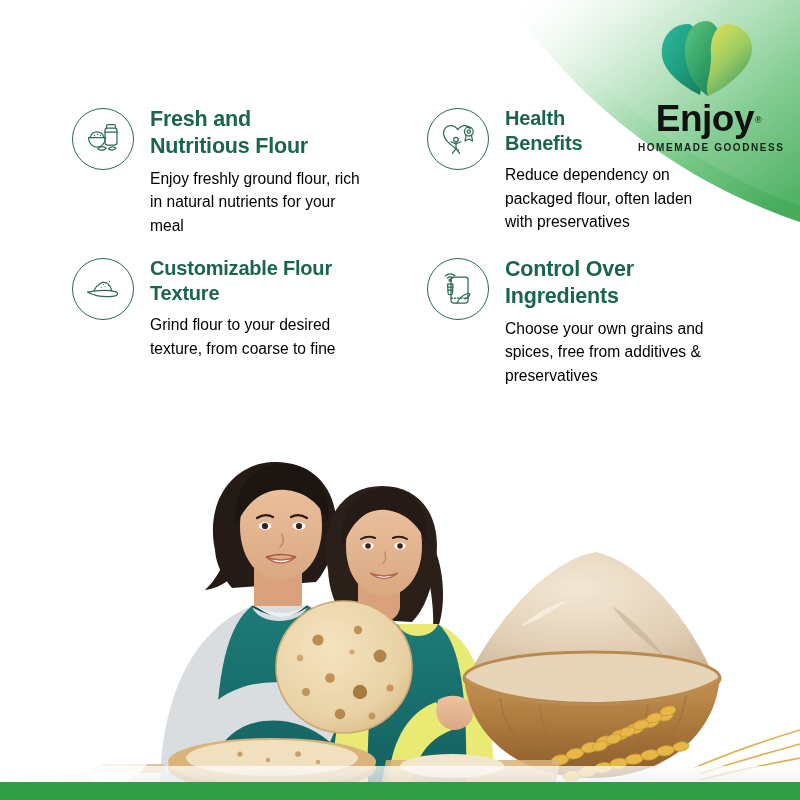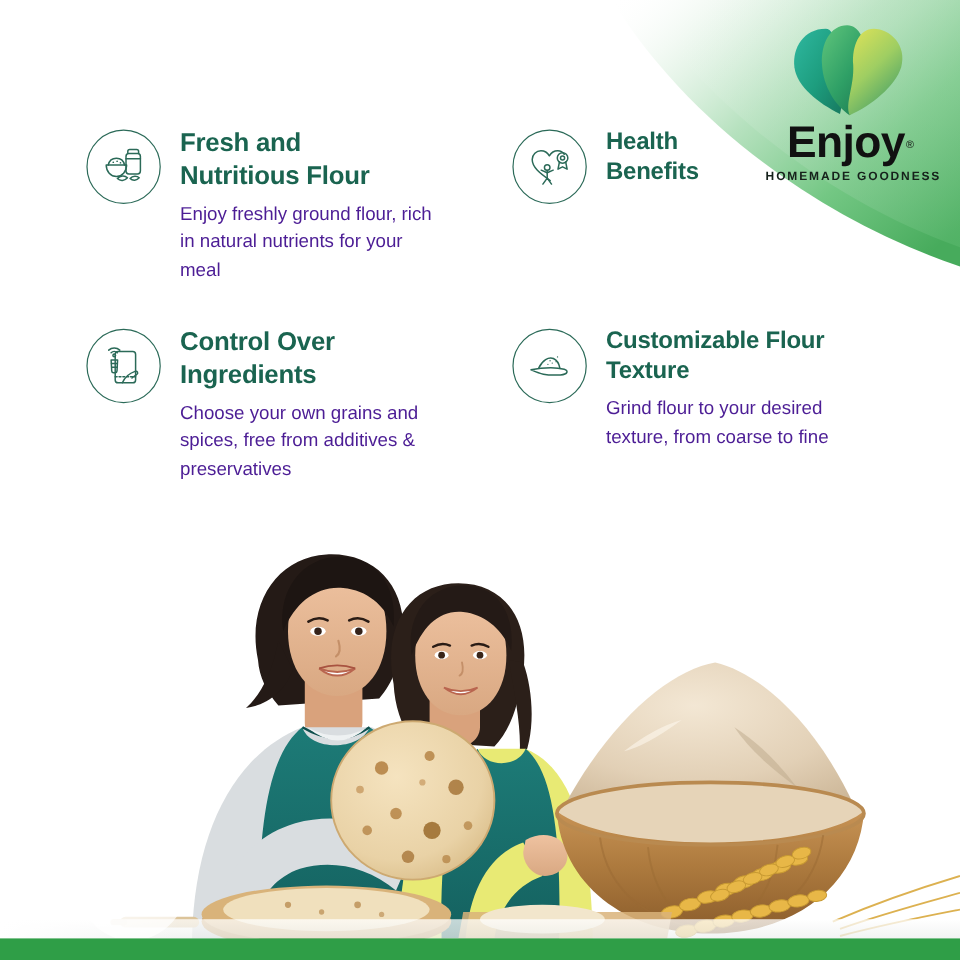--- a/index.html
+++ b/index.html
@@ -66,21 +66,21 @@
   }
 
   
   .features {
     position:absolute;
     top:104px; left:72px;
     width:690px;
     display:grid;
     grid-template-columns:355px 335px;
     grid-template-rows:auto auto;
-    row-gap:32px;
+    row-gap:16px;
     z-index:4;
   }
   .feature { display:flex; align-items:flex-start; }
   .icon-circle {
     flex:0 0 auto;
     width:62px; height:62px;
     border:1.4px solid #2b6a58;
     border-radius:50%;
     display:flex; align-items:center; justify-content:center;
     margin-right:16px;
@@ -97,21 +97,21 @@
     color:#1a6450;
     letter-spacing:-0.2px;
     white-space:pre-line;
   }
   .feature-desc {
     margin-top:7px;
     font-family:"Liberation Sans", sans-serif;
     font-weight:400;
     font-size:15.6px;
     line-height:1.52;
-    color:#4c1d95;
+    color:#000000;
     white-space:pre-line;
   }
   .col2 .feature-title { font-size:20px; }
 
   
   .photo {
     position:absolute;
     left:0; right:0;
     top:430px;
     height:352px;
@@ -221,20 +221,45 @@
           <path d="M27.2 15 L26 21 l3.8 -2 L33.6 21 l-1.2 -6"></path>
           <circle cx="17" cy="19.6" r="2.3"></circle>
           <path d="M17 22 v6.4"></path>
           <path d="M17 24 l-5 -2.2 M17 24 l5 -2.2"></path>
           <path d="M17 28.4 l-3.6 5 M17 28.4 l3.6 5"></path>
         </svg>
       </div>
       <div class="feature-text">
         <div class="feature-title">Health
 Benefits</div>
+        <div class="feature-desc">Reduce dependency on
+packaged flour, often laden
+with preservatives</div>
+      </div>
+    </div>
+
+    <div class="feature col2">
+      <div class="icon-circle">
+        <svg width="38" height="38" viewBox="0 0 38 38" fill="none" stroke="#2b6a58" stroke-width="1.25" stroke-linecap="round" stroke-linejoin="round">
+          <path d="M10 20.5 C 13 14.5, 18 11, 22.5 13 C 26 14.6, 27 18, 27.5 20.6"></path>
+          <path d="M3.5 22.2 C 8 21.2, 14 20.4, 20 20.4 c 5 0 8.6 0.6 11.2 1.3 c 1.8 0.5 2.6 1.6 2.2 2.6
+                   c -0.5 1.2 -2.6 1.9 -5.4 2.1 c -4.4 0.3 -10 0.2 -14.2 -0.6 c -3.6 -0.7 -7 -2.2 -10.3 -3.6 Z"></path>
+          <circle cx="19.4" cy="14.6" r="0.55" fill="#2b6a58" stroke="none"></circle>
+          <circle cx="22.2" cy="12.6" r="0.55" fill="#2b6a58" stroke="none"></circle>
+          <circle cx="24.4" cy="15.4" r="0.55" fill="#2b6a58" stroke="none"></circle>
+          <circle cx="21.2" cy="16.6" r="0.55" fill="#2b6a58" stroke="none"></circle>
+          <circle cx="25.6" cy="11.4" r="0.55" fill="#2b6a58" stroke="none"></circle>
+          <circle cx="17.6" cy="17.6" r="0.55" fill="#2b6a58" stroke="none"></circle>
+        </svg>
+      </div>
+      <div class="feature-text">
+        <div class="feature-title">Customizable Flour
+Texture</div>
+        <div class="feature-desc">Grind flour to your desired
+texture, from coarse to fine</div>
       </div>
     </div>
 
     <div class="feature">
       <div class="icon-circle">
         <svg width="38" height="38" viewBox="0 0 38 38" fill="none" stroke="#2b6a58" stroke-width="1.25" stroke-linecap="round" stroke-linejoin="round">
           <rect x="12" y="7" width="17" height="26" rx="2.4"></rect>
           <line x1="12" y1="28" x2="29" y2="28" stroke-dasharray="1.6 1.6"></line>
           <circle cx="11.2" cy="10.2" r="1.1"></circle>
           <path d="M8.6 8 a3.7 3.7 0 0 1 5.2 0"></path>
@@ -244,42 +269,20 @@
           <line x1="9.1" y1="20" x2="13.5" y2="20"></line>
           <path d="M18 33 C 20 28.5, 24 25, 28.5 23.5 C 30.5 22.8, 31.5 24.8, 30 26 L 26 29"></path>
         </svg>
       </div>
       <div class="feature-text">
         <div class="feature-title">Control Over
 Ingredients</div>
         <div class="feature-desc">Choose your own grains and
 spices, free from additives &amp;
 preservatives</div>
-      </div>
-    </div>
-
-    <div class="feature col2">
-      <div class="icon-circle">
-        <svg width="38" height="38" viewBox="0 0 38 38" fill="none" stroke="#2b6a58" stroke-width="1.25" stroke-linecap="round" stroke-linejoin="round">
-          <path d="M10 20.5 C 13 14.5, 18 11, 22.5 13 C 26 14.6, 27 18, 27.5 20.6"></path>
-          <path d="M3.5 22.2 C 8 21.2, 14 20.4, 20 20.4 c 5 0 8.6 0.6 11.2 1.3 c 1.8 0.5 2.6 1.6 2.2 2.6
-                   c -0.5 1.2 -2.6 1.9 -5.4 2.1 c -4.4 0.3 -10 0.2 -14.2 -0.6 c -3.6 -0.7 -7 -2.2 -10.3 -3.6 Z"></path>
-          <circle cx="19.4" cy="14.6" r="0.55" fill="#2b6a58" stroke="none"></circle>
-          <circle cx="22.2" cy="12.6" r="0.55" fill="#2b6a58" stroke="none"></circle>
-          <circle cx="24.4" cy="15.4" r="0.55" fill="#2b6a58" stroke="none"></circle>
-          <circle cx="21.2" cy="16.6" r="0.55" fill="#2b6a58" stroke="none"></circle>
-          <circle cx="25.6" cy="11.4" r="0.55" fill="#2b6a58" stroke="none"></circle>
-          <circle cx="17.6" cy="17.6" r="0.55" fill="#2b6a58" stroke="none"></circle>
-        </svg>
-      </div>
-      <div class="feature-text">
-        <div class="feature-title">Customizable Flour
-Texture</div>
-        <div class="feature-desc">Grind flour to your desired
-texture, from coarse to fine</div>
       </div>
     </div>
 
   </div>
 
   <div class="photo">
     <svg viewBox="0 0 800 352" xmlns="http://www.w3.org/2000/svg">
       <defs>
         <linearGradient id="apronG" x1="0" y1="0" x2="0" y2="1">
           <stop offset="0%" stop-color="#1d7b77"></stop>

